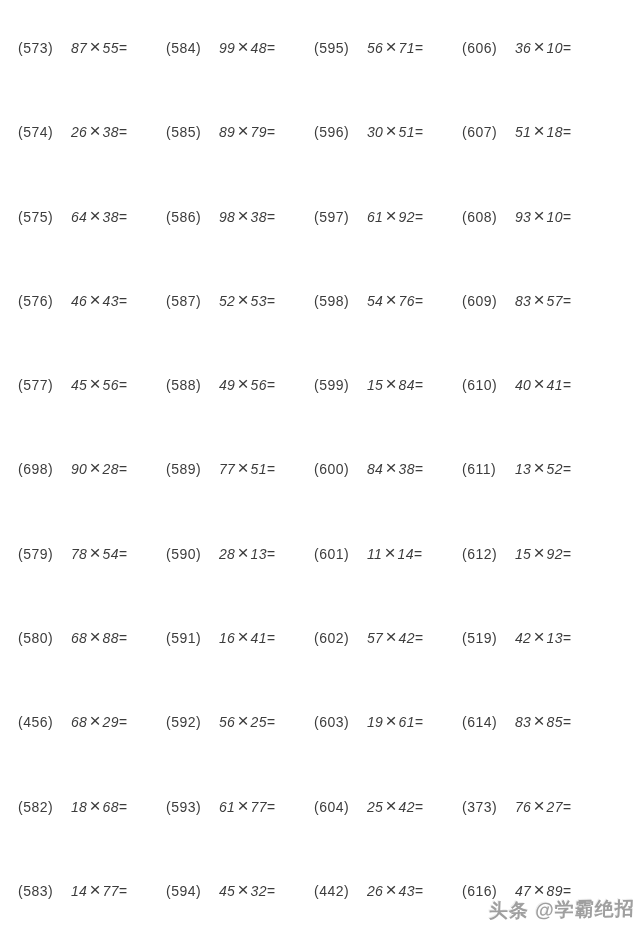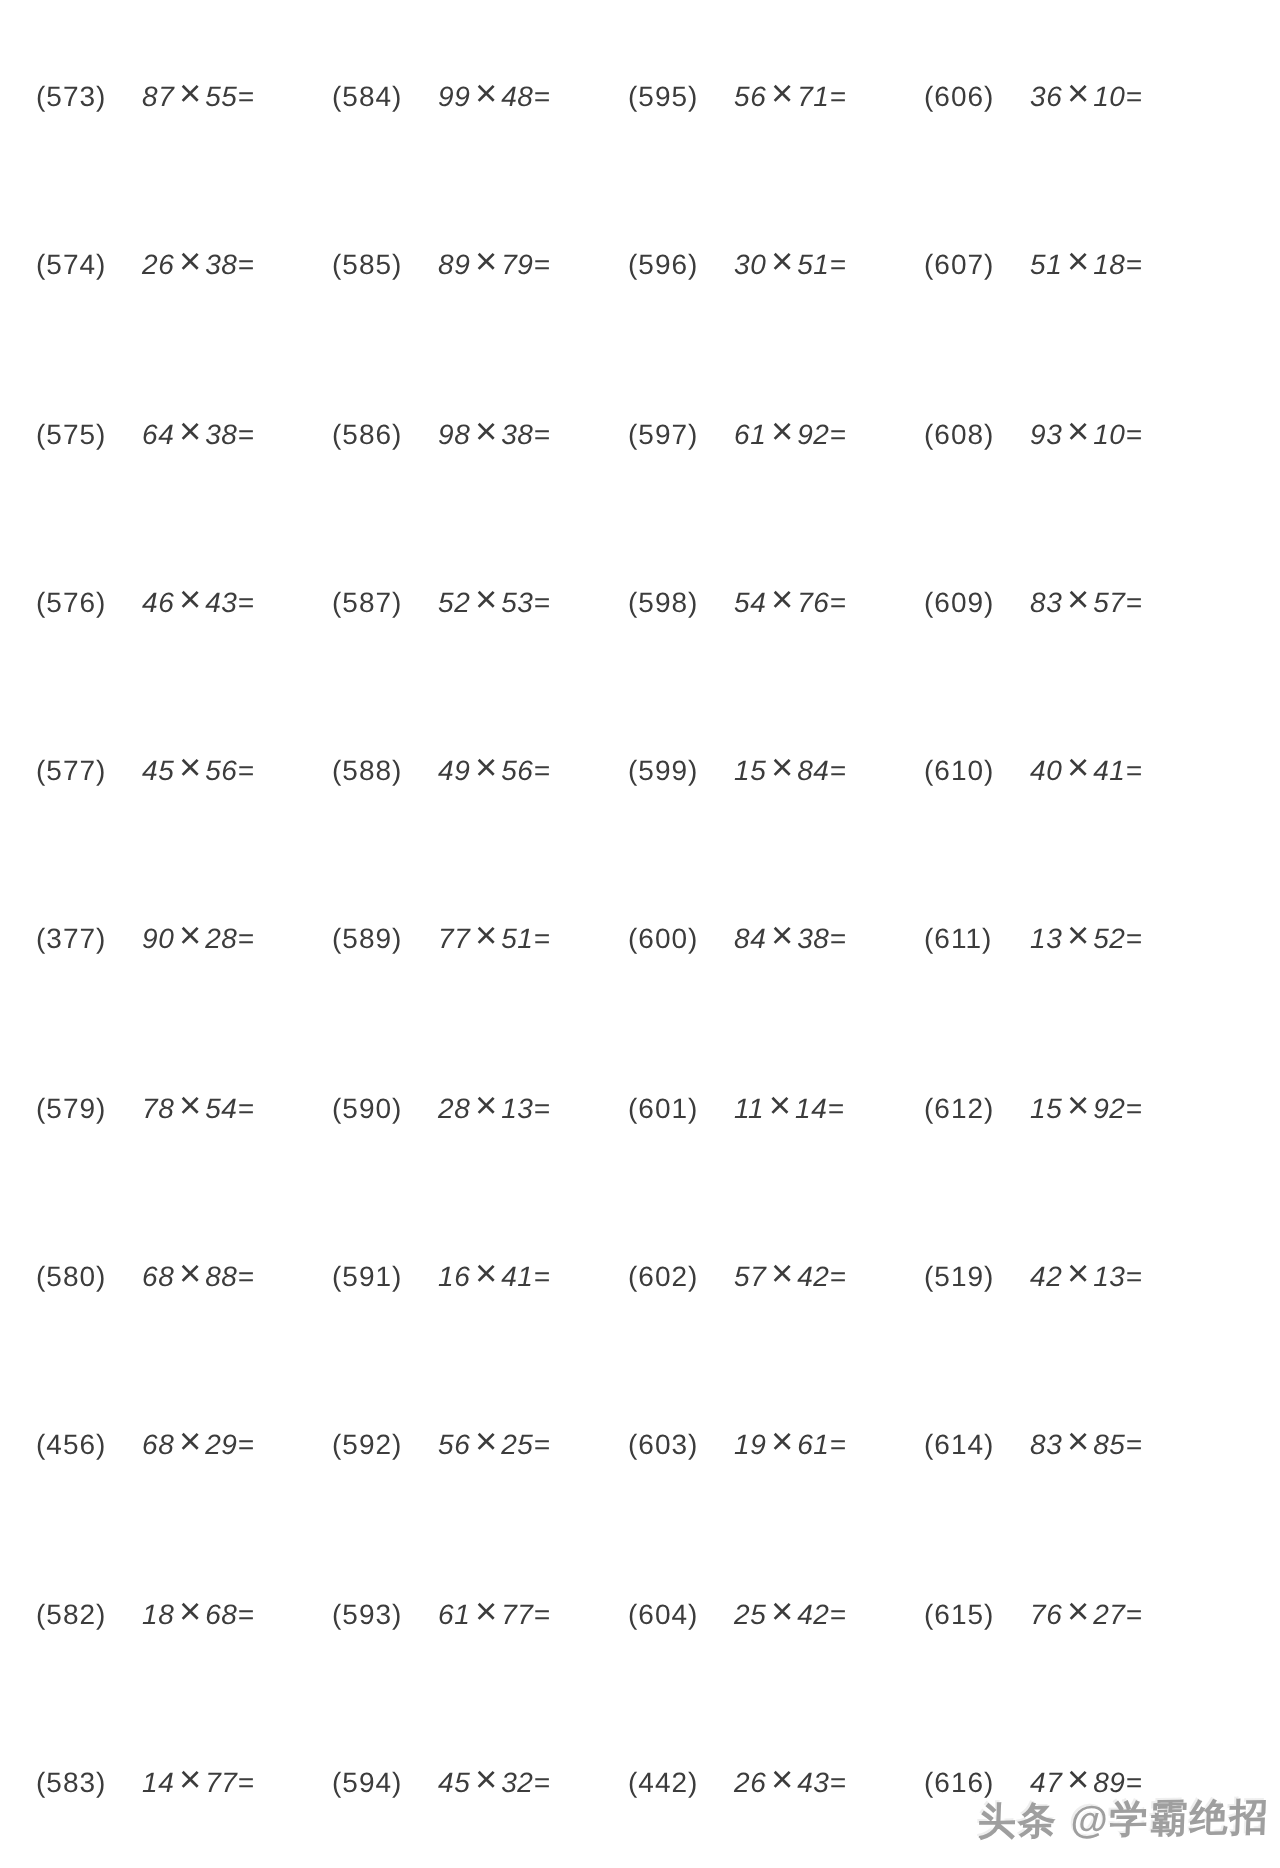--- a/index.html
+++ b/index.html
@@ -145,21 +145,21 @@
           <span class="plabel">(599)</span>
           <span class="expr"><span>15</span><span class="times">×</span><span>84</span><span>=</span></span>
         </div>
         <div class="cell">
           <span class="plabel">(610)</span>
           <span class="expr"><span>40</span><span class="times">×</span><span>41</span><span>=</span></span>
         </div>
       </div>
       <div class="row">
         <div class="cell">
-          <span class="plabel">(377)</span>
+          <span class="plabel">(698)</span>
           <span class="expr"><span>90</span><span class="times">×</span><span>28</span><span>=</span></span>
         </div>
         <div class="cell">
           <span class="plabel">(589)</span>
           <span class="expr"><span>77</span><span class="times">×</span><span>51</span><span>=</span></span>
         </div>
         <div class="cell">
           <span class="plabel">(600)</span>
           <span class="expr"><span>84</span><span class="times">×</span><span>38</span><span>=</span></span>
         </div>
@@ -229,21 +229,21 @@
         </div>
         <div class="cell">
           <span class="plabel">(593)</span>
           <span class="expr"><span>61</span><span class="times">×</span><span>77</span><span>=</span></span>
         </div>
         <div class="cell">
           <span class="plabel">(604)</span>
           <span class="expr"><span>25</span><span class="times">×</span><span>42</span><span>=</span></span>
         </div>
         <div class="cell">
-          <span class="plabel">(615)</span>
+          <span class="plabel">(373)</span>
           <span class="expr"><span>76</span><span class="times">×</span><span>27</span><span>=</span></span>
         </div>
       </div>
       <div class="row">
         <div class="cell">
           <span class="plabel">(583)</span>
           <span class="expr"><span>14</span><span class="times">×</span><span>77</span><span>=</span></span>
         </div>
         <div class="cell">
           <span class="plabel">(594)</span>

